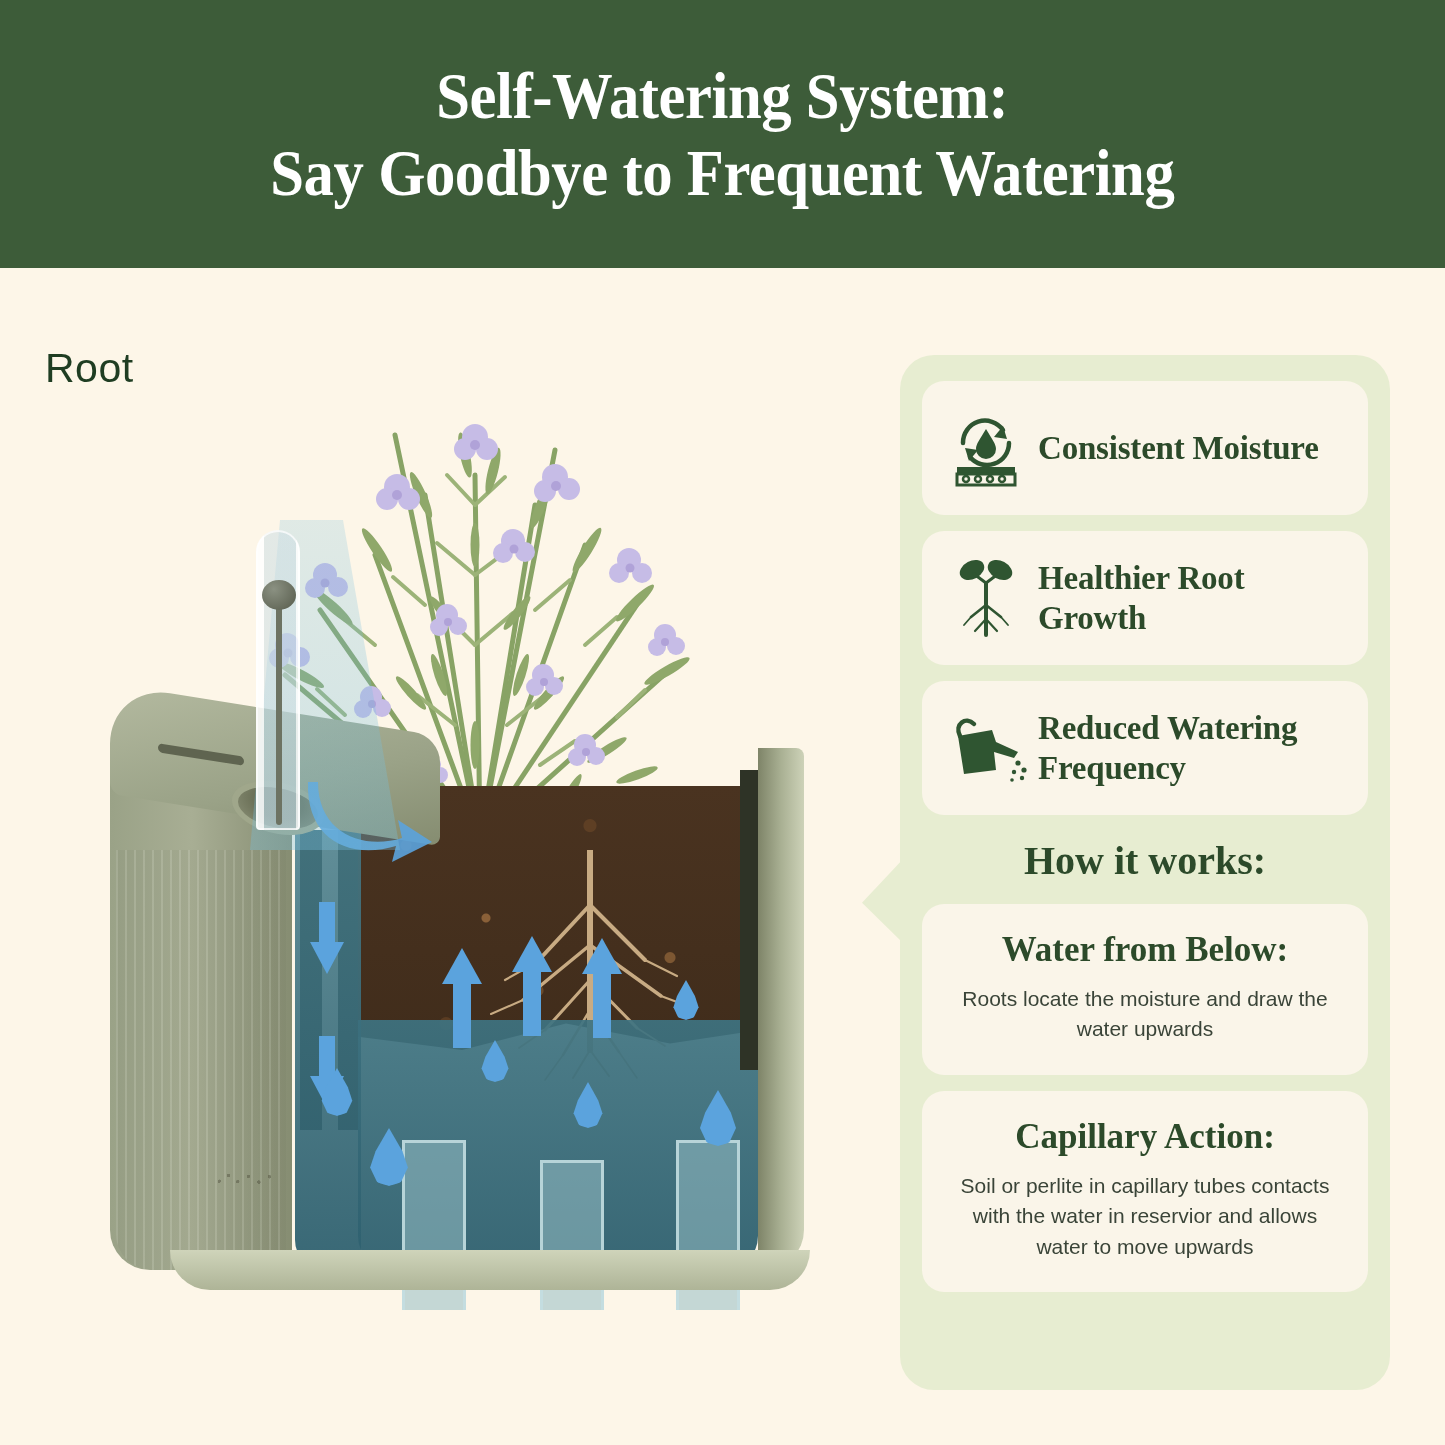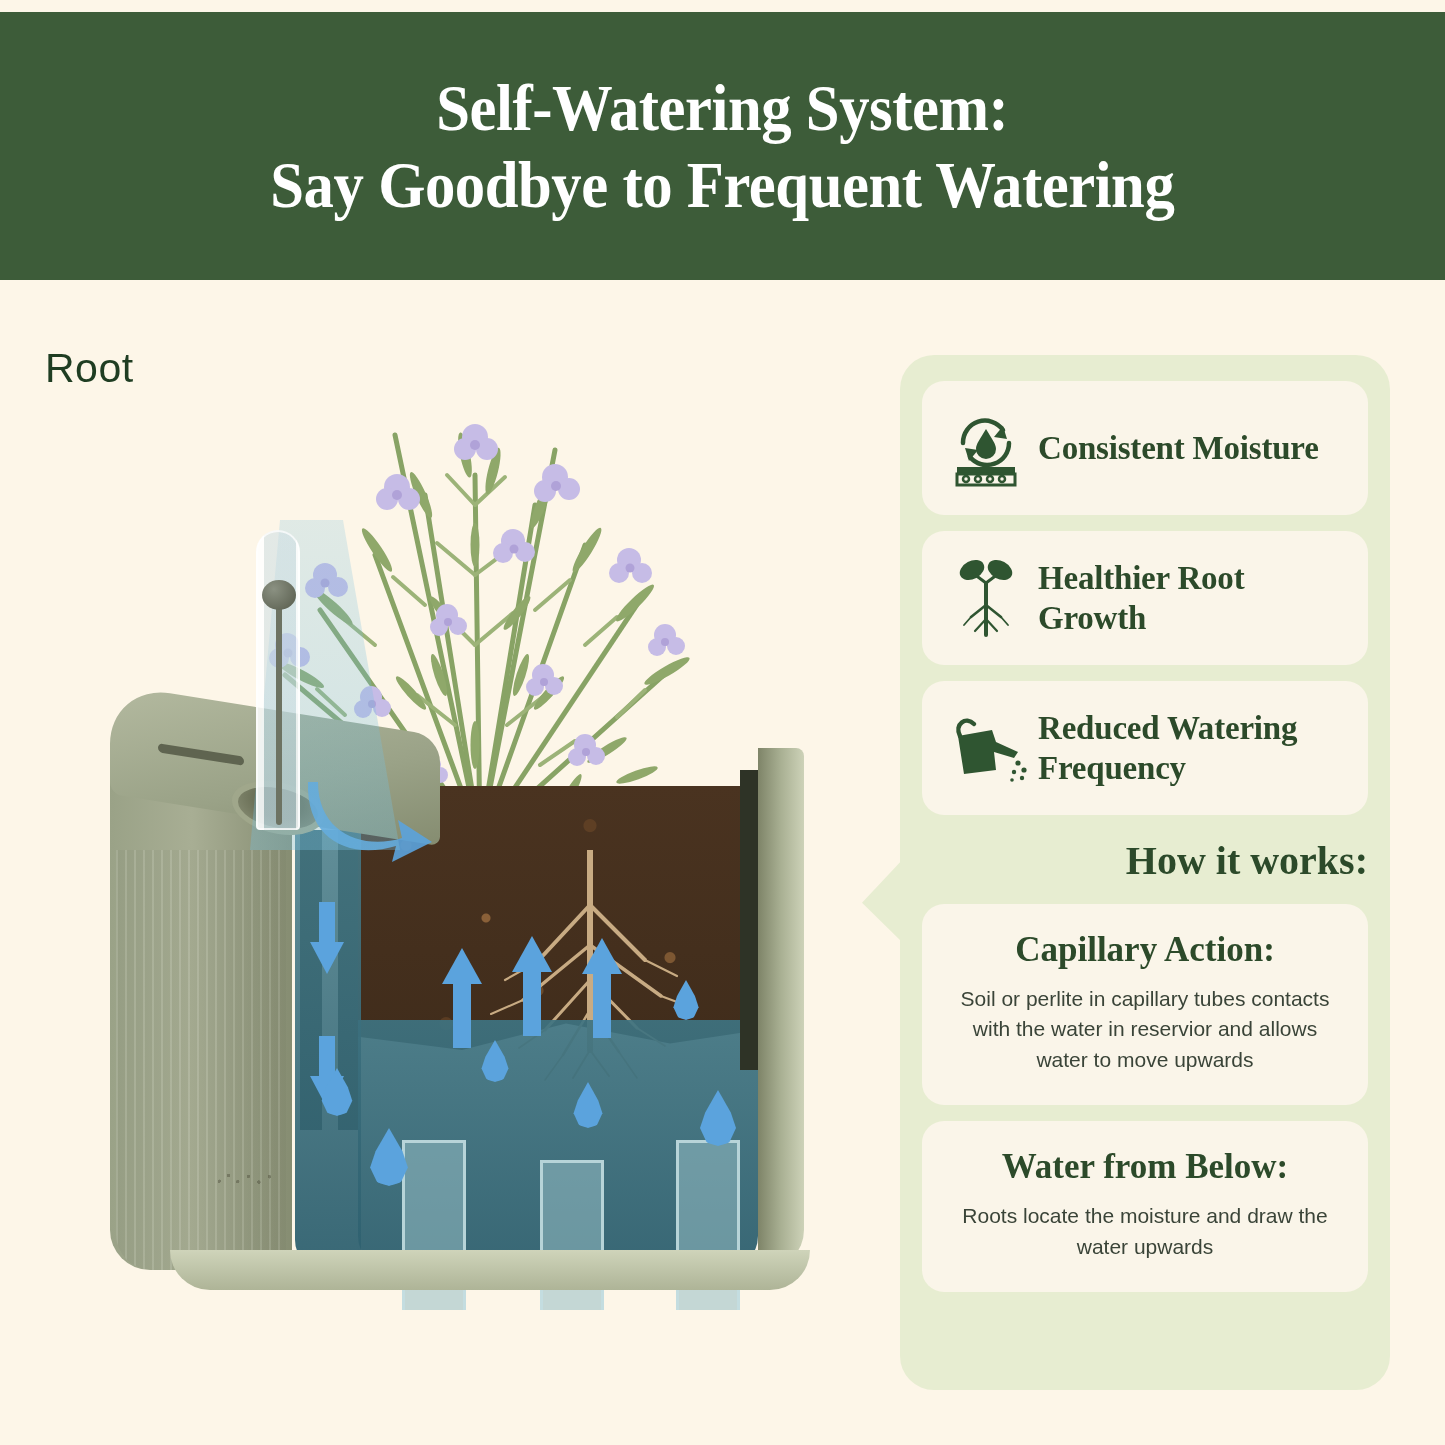--- a/index.html
+++ b/index.html
@@ -7,21 +7,21 @@
   html, body {
     width: 1445px; height: 1445px;
     font-family: "Liberation Sans", sans-serif;
     background: #fdf6e8;
     overflow: hidden;
   }
   .page { position: relative; width: 1445px; height: 1445px; background: #fdf6e8; }
 
   
   .header {
-    position: absolute; left: 0; top: 12px; width: 1445px; height: 268px;
+    position: absolute; left: 0; top: 0; width: 1445px; height: 268px;
     background: #3d5c39;
     display: flex; flex-direction: column;
     align-items: center; justify-content: center;
   }
   .header h1 {
     font-family: "Liberation Serif", serif;
     font-weight: bold;
     color: #ffffff;
     text-align: center;
     line-height: 1.08;
@@ -194,21 +194,21 @@
   .feature-label {
     font-family: "Liberation Serif", serif;
     font-weight: bold;
     font-size: 33px;
     color: #2c4a2a;
     line-height: 1.22;
     letter-spacing: -0.2px;
     padding-left: 6px;
   }
   .how-title {
-    text-align: right;
+    text-align: center;
     font-family: "Liberation Serif", serif;
     font-weight: bold;
     font-size: 40px;
     color: #2c4a2a;
     margin: 22px 0 20px 0;
   }
   .step-card {
     background: #faf5e9;
     border-radius: 22px;
     padding: 26px 24px 30px 24px;
@@ -521,25 +521,25 @@
         </div>
         <div class="feature-label">
           <span>Reduced Watering</span><br>
           <span>Frequency</span>
         </div>
       </div>
 
       <div class="how-title">How it works:</div>
 
       <div class="step-card">
+        <div class="step-title">Water from Below:</div>
+        <div class="step-desc">Roots locate the moisture and draw the water upwards</div>
+      </div>
+
+      <div class="step-card">
         <div class="step-title">Capillary Action:</div>
         <div class="step-desc">Soil or perlite in capillary tubes contacts with the water in reservior and allows water to move upwards</div>
       </div>
 
-      <div class="step-card">
-        <div class="step-title">Water from Below:</div>
-        <div class="step-desc">Roots locate the moisture and draw the water upwards</div>
-      </div>
-
     </div>
   </div>
 
 </div>
 
 </body></html>

